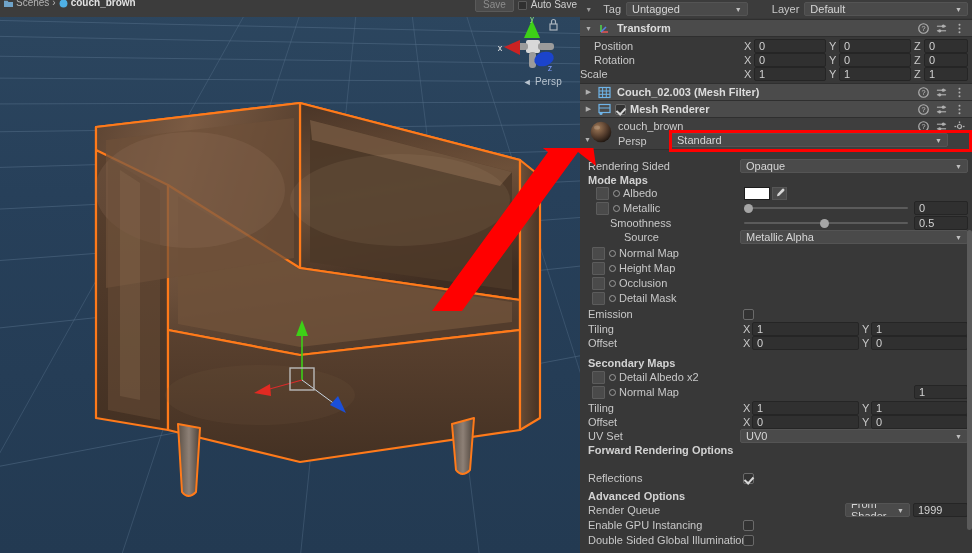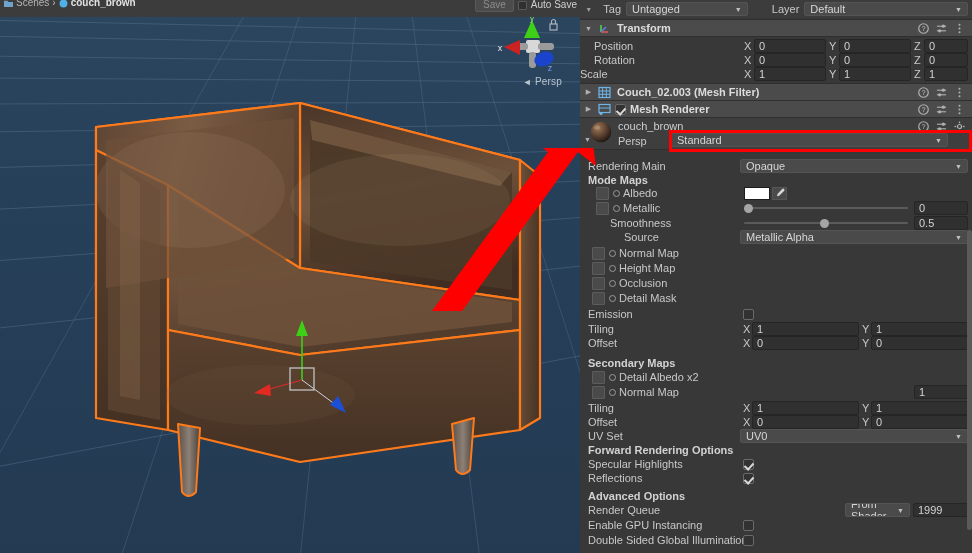--- a/index.html
+++ b/index.html
@@ -494,21 +494,21 @@
               <line x1="6" y1="0.5" x2="6" y2="2.4"></line>
               <line x1="6" y1="9.6" x2="6" y2="11.5"></line>
               <line x1="0.5" y1="6" x2="2.4" y2="6"></line>
               <line x1="9.6" y1="6" x2="11.5" y2="6"></line>
             </g>
           </svg>
       </span>
     </div>
 
     <div class="row" style="position:absolute;top:159px;left:0;width:392px;padding-left:8px">
-      <span class="lbl">Rendering Main</span>
+      <span class="lbl">Rendering Sided</span>
       <div class="dd" style="position:absolute;left:160px;width:228px">
         <span>Opaque</span>
           <span class="caret">▼</span>
       </div>
     </div>
 
     <div class="row" style="position:absolute;top:173px;left:0;width:392px;padding-left:8px">
       <span class="lbl bold">Mode Maps</span>
     </div>
 
@@ -654,24 +654,20 @@
       <span class="lbl">UV Set</span>
       <div class="dd" style="position:absolute;left:160px;width:228px">
         <span>UV0</span>
           <span class="caret">▼</span>
       </div>
     </div>
 
     <div class="row" style="position:absolute;top:443px;left:0;width:392px;padding-left:8px">
       <span class="lbl bold">Forward Rendering Options</span>
     </div>
-    <div class="row" style="position:absolute;top:457px;left:0;width:392px;padding-left:8px">
-      <span class="lbl">Specular Highlights</span>
-      <span class="chk on" style="position:absolute;left:163px"></span>
-    </div>
     <div class="row" style="position:absolute;top:471px;left:0;width:392px;padding-left:8px">
       <span class="lbl">Reflections</span>
       <span class="chk on" style="position:absolute;left:163px"></span>
     </div>
 
     <div class="row" style="position:absolute;top:489px;left:0;width:392px;padding-left:8px">
       <span class="lbl bold">Advanced Options</span>
     </div>
     <div class="row" style="position:absolute;top:503px;left:0;width:392px;padding-left:8px">
       <span class="lbl">Render Queue</span>

